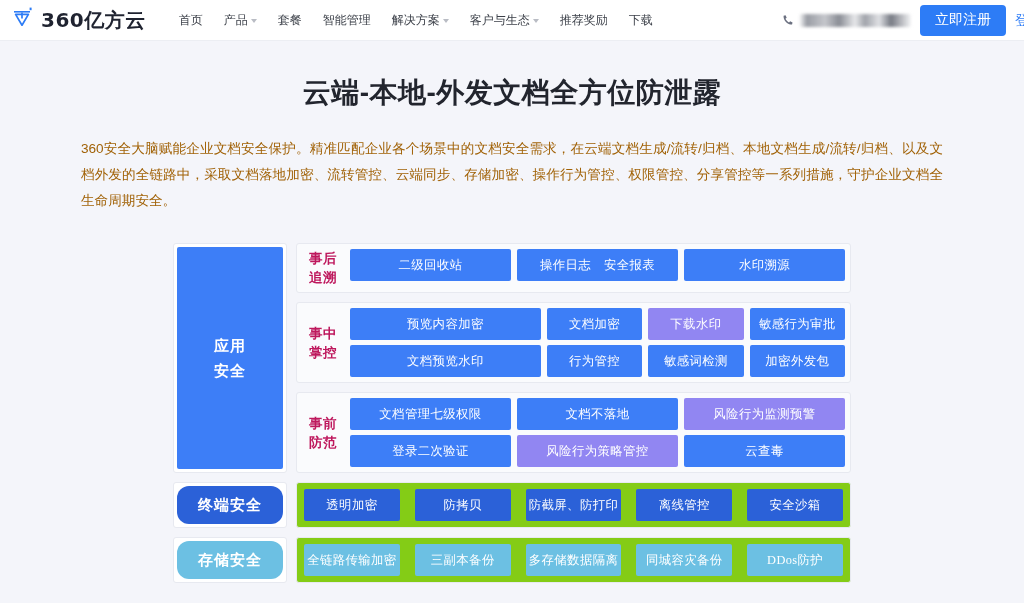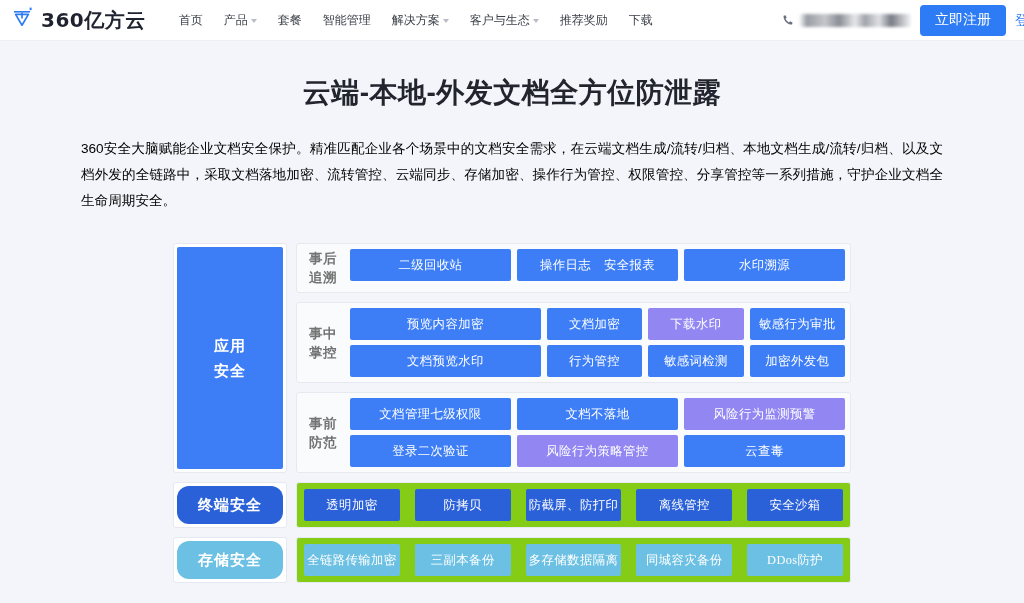--- a/index.html
+++ b/index.html
@@ -106,21 +106,21 @@
     font-size: 28px;
     font-weight: 700;
     color: #22252e;
     letter-spacing: 0.5px;
   }
   .hero-desc {
     margin: 24px auto 0;
     width: 862px;
     font-size: 13.6px;
     line-height: 26px;
-    color: #000000;
+    color: #a16207;
     text-align: justify;
   }
 
   
   .diagram {
     margin: 29px auto 0;
     width: 678px;
     display: flex;
     flex-direction: column;
     gap: 9px;
@@ -156,21 +156,21 @@
     border: 1px solid #e7e9f0;
     border-radius: 3px;
     padding: 5px;
     display: flex;
     align-items: stretch;
     gap: 6px;
   }
   .group-label {
     flex: 0 0 42px;
     width: 42px;
-    color: #737373;
+    color: #be185d;
     font-size: 13.5px;
     font-weight: 700;
     line-height: 19px;
     display: flex;
     flex-direction: column;
     align-items: center;
     justify-content: center;
     letter-spacing: 0.5px;
   }
   .group-grid {

